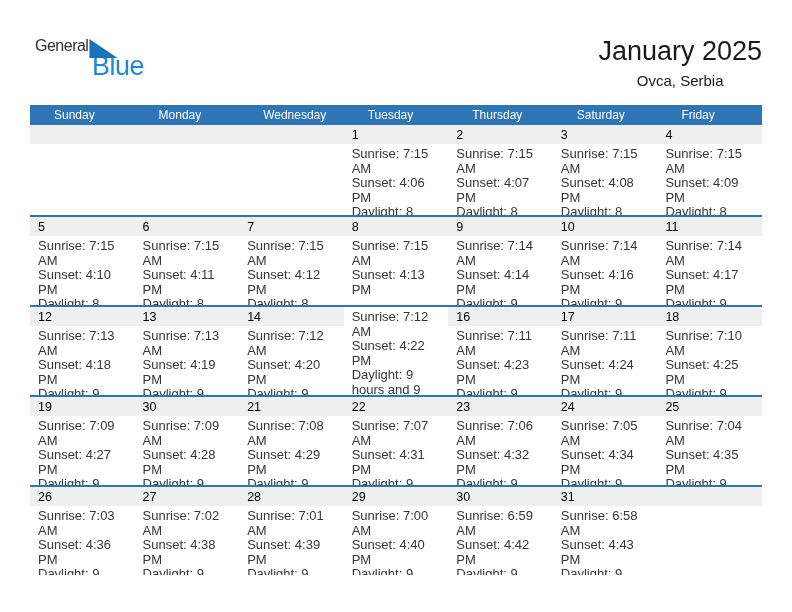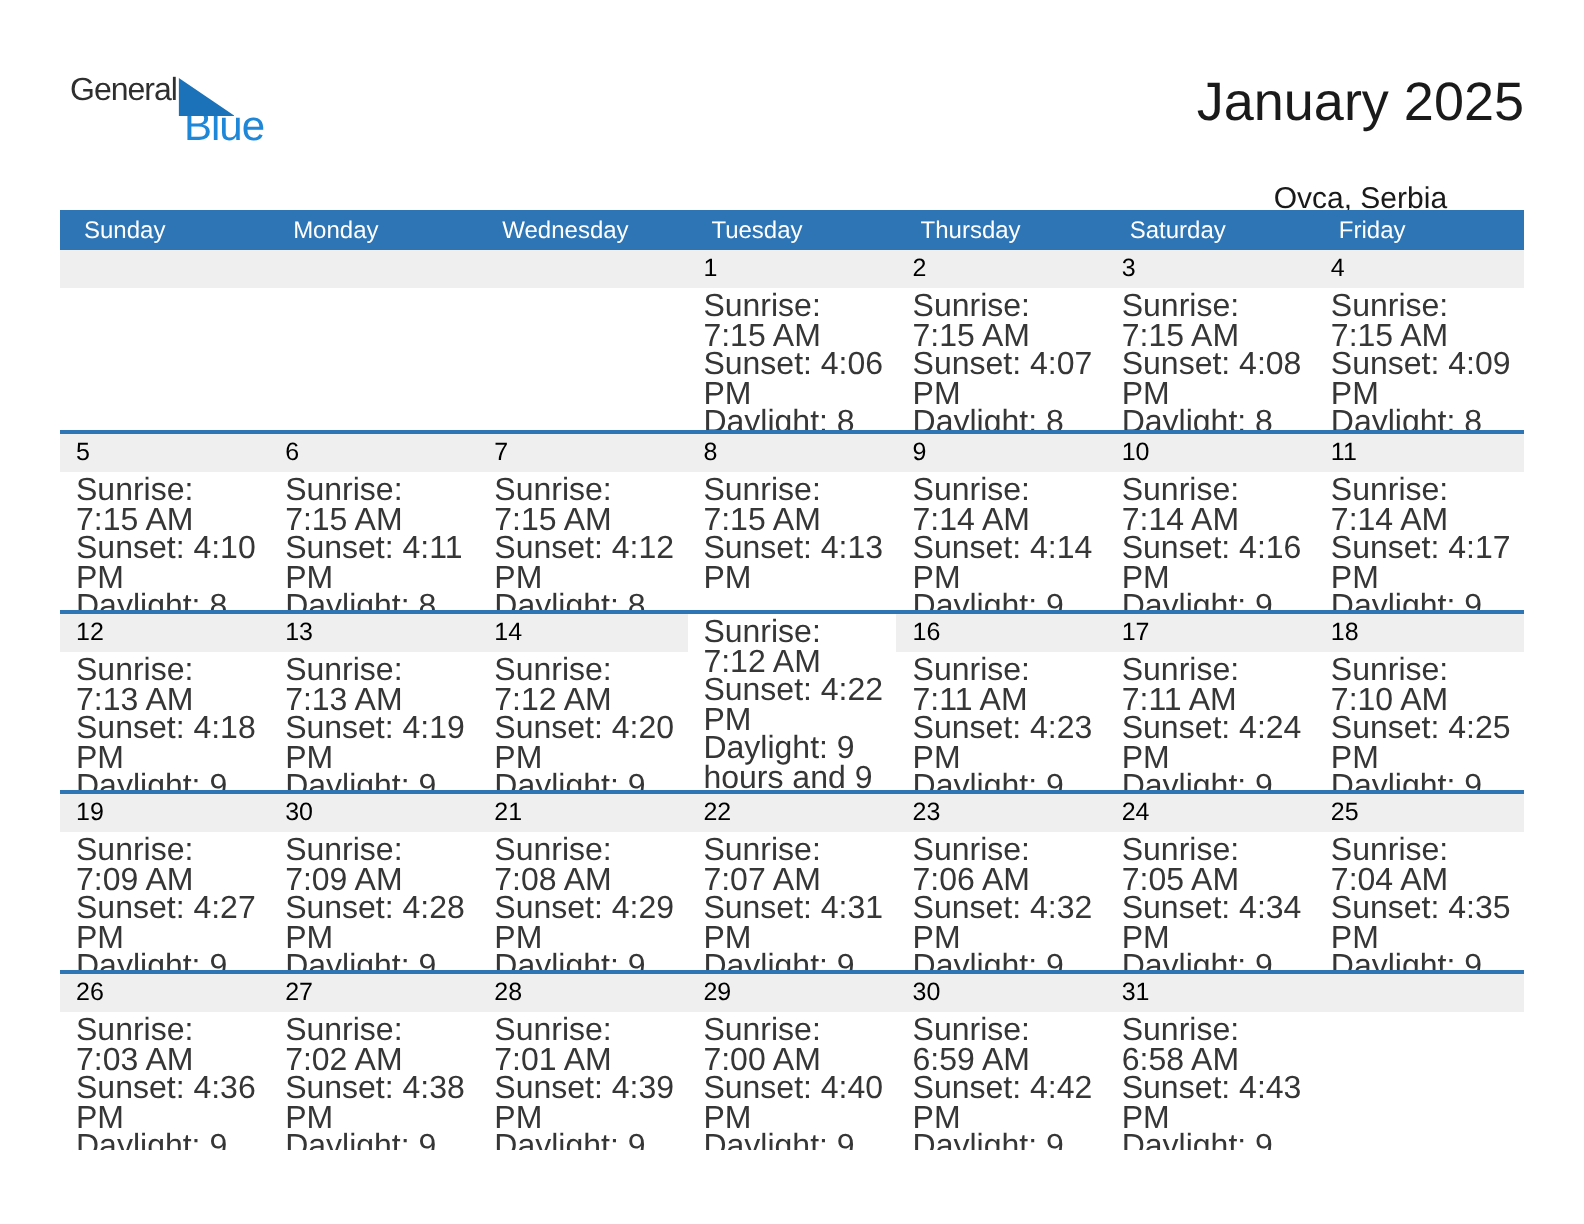--- a/index.html
+++ b/index.html
@@ -21,56 +21,56 @@
   .logo-general {
     font-size: 16px; color: #2f2f2f; letter-spacing: -0.5px;
   }
   .logo-triangle {
     display: inline-block; width: 28px; height: 19px;
     margin-left: 1px; margin-top: 1px;
     background: var(--triangle-blue, #1b72b8);
     clip-path: polygon(0 0, 0 100%, 100% 100%);
   }
   .logo-blue {
-    display: block; font-size: 21px; letter-spacing: -0.5px;
+    display: block; font-size: 27px; letter-spacing: -0.5px;
     color: var(--accent-blue, #1e87d8);
     margin-left: 57px; margin-top: -5px;
   }
   .title-block { position: absolute; right: 30px; top: 36px; text-align: center; }
   .month-title { font-size: 27px; color: #1a1a1a; }
-  .location { font-size: 15px; color: #1a1a1a; margin-top: 24px; }
+  .location { font-size: 15px; color: #1a1a1a; margin-top: 5px; }
 
   
   .calendar { position: absolute; left: 30px; top: 105px; width: 732px; }
   .weekday-header {
     display: grid; grid-template-columns: repeat(7, 1fr);
     background: var(--header-blue, #2e75b6);
     height: 20px;
   }
   .weekday {
     color: #ffffff; font-size: 12px; line-height: 20px;
-    padding-left: 12px; overflow: hidden; white-space: nowrap;
+    padding-left: 24px; overflow: hidden; white-space: nowrap;
   }
   .week {
     display: grid; grid-template-columns: repeat(7, 1fr);
     height: 90px;
     border-top: 2px solid var(--header-blue, #2e75b6);
   }
   .week:first-child { border-top: none; }
   .cell { overflow: hidden; }
   .num-band {
     height: 19px; background: var(--band-gray, #efefef);
   }
   .num {
     display: inline-block; padding-left: 8px;
     font-size: 12.5px; line-height: 19px; color: #000;
   }
   .details {
     padding: 3px 5px 0 8px;
-    font-size: 16px; line-height: 14.6px; color: #363636;
+    font-size: 13px; line-height: 14.6px; color: #363636;
   }
 </style>
 </head>
 <body>
 
 <div class="page">
 
   <div class="logo">
     <div class="logo-row">
       <span class="logo-general">General</span>

